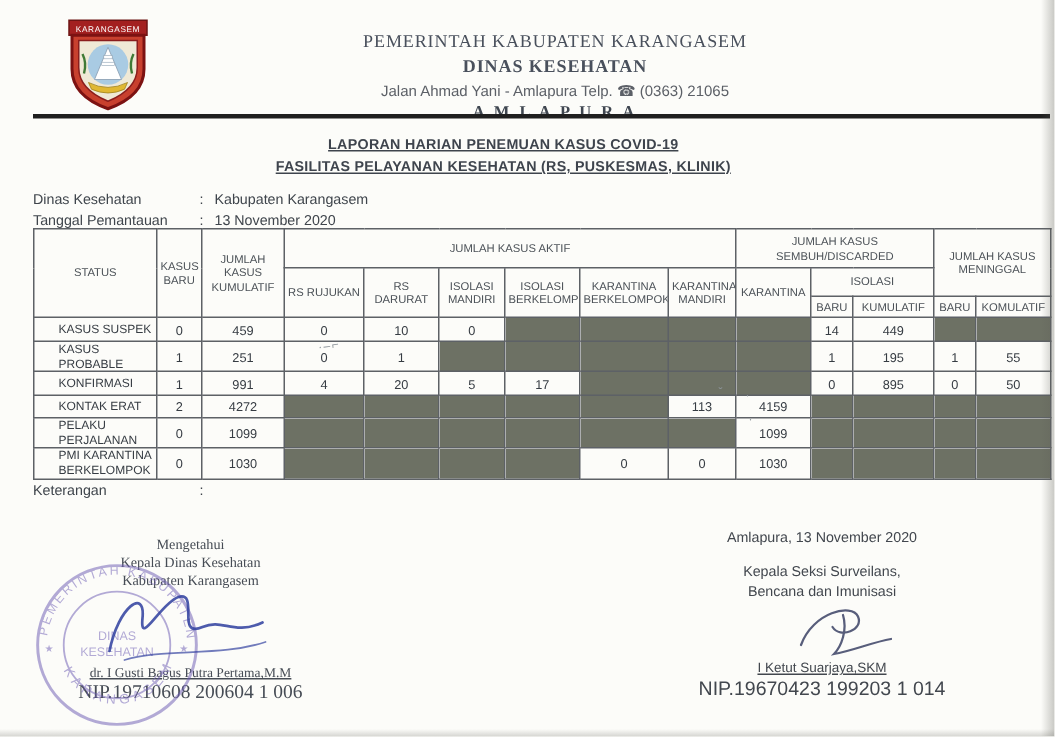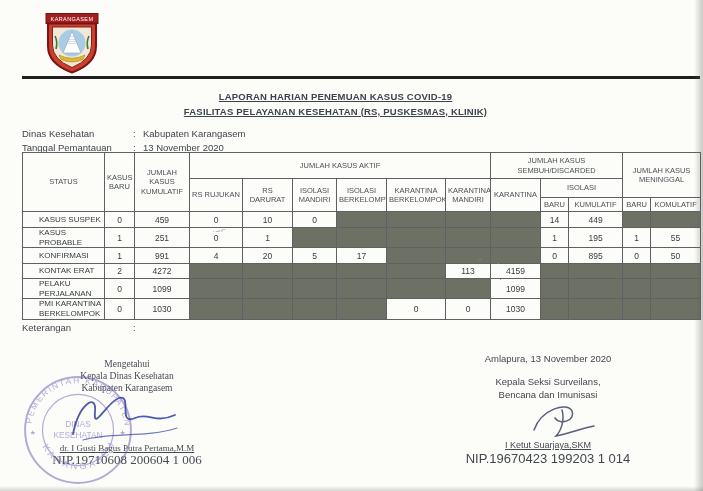--- a/index.html
+++ b/index.html
@@ -85,20 +85,26 @@
     <path d="M12.5,15 L51.5,15 L51.5,33 Q51.5,47.5 32,55.5 Q12.5,47.5 12.5,33 Z" fill="#efe9d6" stroke="#8a1d1d" stroke-width="1"></path>
     <circle cx="32" cy="31" r="13.5" fill="#a9cbe3"></circle>
     <path d="M32,19.5 L41,41 L23,41 Z" fill="#ffffff" stroke="#8fa3b5" stroke-width="0.6"></path>
     <rect x="29.2" y="25" width="5.6" height="2.2" fill="#ffffff" stroke="#8fa3b5" stroke-width="0.4"></rect>
     <rect x="27.8" y="29.5" width="8.4" height="2.2" fill="#ffffff" stroke="#8fa3b5" stroke-width="0.4"></rect>
     <path d="M19,43 Q32,49.5 45,43 L43,47.5 Q32,52.5 21,47.5 Z" fill="#e0b832" stroke="#9a7c14" stroke-width="0.5"></path>
     <path d="M15,24 q3,6 1,13" fill="none" stroke="#3f7a35" stroke-width="1.6"></path>
     <path d="M49,24 q-3,6 -1,13" fill="none" stroke="#3f7a35" stroke-width="1.6"></path>
   </svg>
 
+  <div class="lh">
+    <div class="gov">PEMERINTAH KABUPATEN KARANGASEM</div>
+    <div class="dept">DINAS KESEHATAN</div>
+    <div class="addr">Jalan Ahmad Yani  -  Amlapura Telp. ☎ (0363) 21065</div>
+    <div class="city">A M L A P U R A</div>
+  </div>
   <div class="rule"></div>
 
   <div class="title">
     <span>LAPORAN HARIAN PENEMUAN KASUS COVID-19</span>
     <span>FASILITAS PELAYANAN KESEHATAN (RS, PUSKESMAS, KLINIK)</span>
   </div>
 
   <div class="meta">
     <div class="mrow">
       <span class="ml">Dinas Kesehatan</span>

